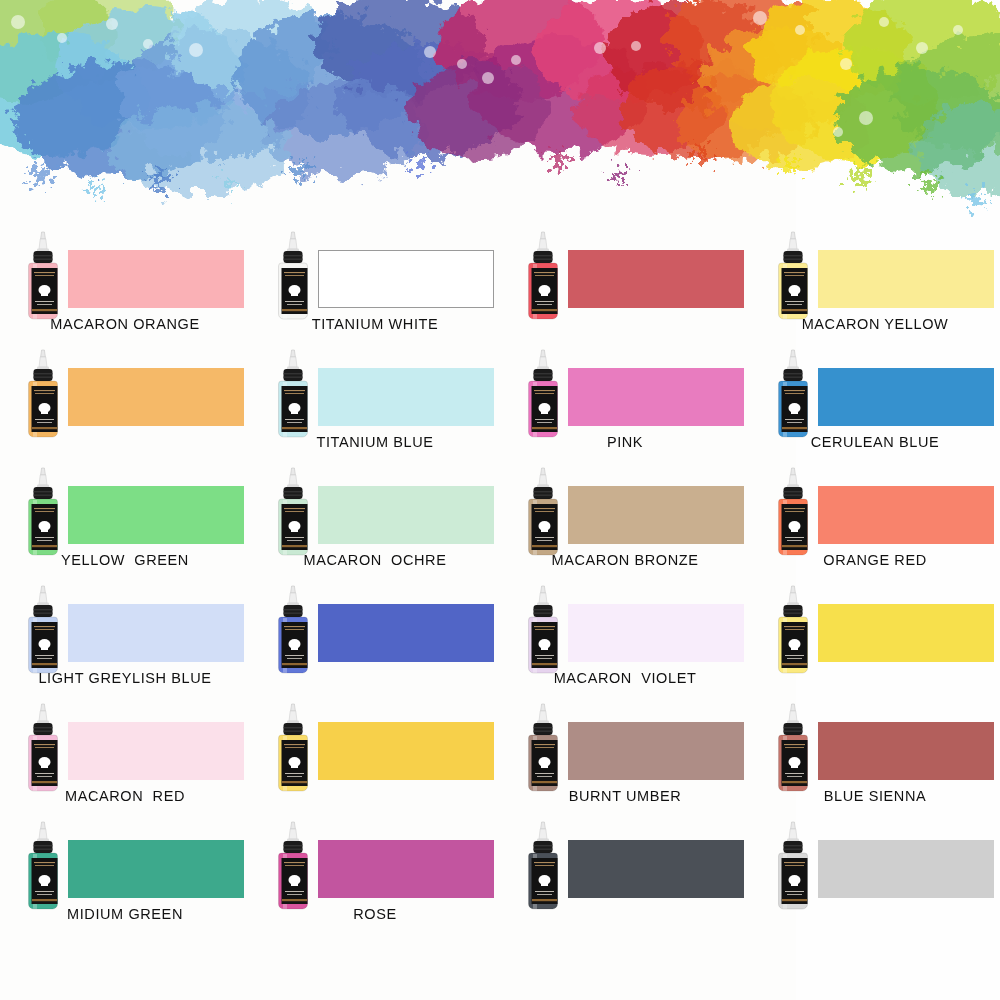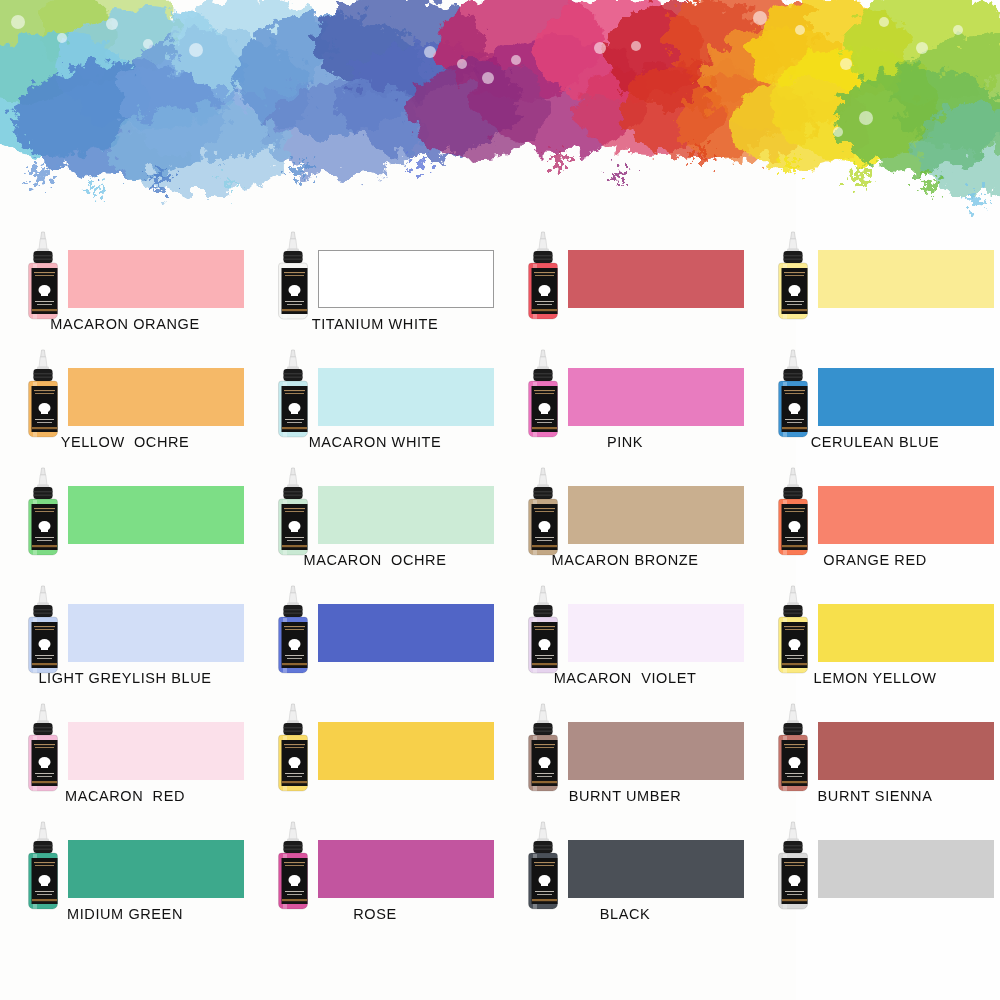--- a/index.html
+++ b/index.html
@@ -271,20 +271,21 @@
     <ellipse cx="22.5" cy="60" rx="6" ry="5" fill="#ffffff"></ellipse>
     <rect x="19" y="60" width="7" height="6" fill="#ffffff"></rect>
     <g fill="#e8e2d8" opacity="0.8">
       <rect x="13" y="71" width="19" height="1"></rect>
       <rect x="15" y="74" width="15" height="0.9"></rect>
     </g>
     <rect x="10" y="79" width="25" height="2.2" fill="#b8833f" opacity="0.75"></rect>
   </svg>
         </div>
     <div class="swatch" style="background: rgb(250, 236, 149);"></div>
+    <div class="cap-label">MACARON YELLOW</div>
   </div>
       <div class="cell">
     <div class="bottle-wrap">
   <svg class="bottle" viewBox="0 0 42 92">
     <path d="M19.6 2 L22.4 2 L23.4 9 L18.6 9 Z" fill="#E9E9E9" stroke="#bdbdbd" stroke-width="0.5"></path>
     <path d="M18.2 9 L23.8 9 L25 19 L17 19 Z" fill="#efefef" stroke="#c9c9c9" stroke-width="0.5"></path>
     <rect x="15" y="18.5" width="12" height="3" rx="1.2" fill="#dcdcdc"></rect>
     <rect x="11.5" y="21" width="19" height="12" rx="3" fill="#1b1b1b"></rect>
     <rect x="11.5" y="25" width="19" height="1.4" fill="#3a3a3a" opacity="0.8"></rect>
     <rect x="11.5" y="28.5" width="19" height="1.4" fill="#3a3a3a" opacity="0.8"></rect>
@@ -298,21 +299,20 @@
     <ellipse cx="22.5" cy="60" rx="6" ry="5" fill="#ffffff"></ellipse>
     <rect x="19" y="60" width="7" height="6" fill="#ffffff"></rect>
     <g fill="#e8e2d8" opacity="0.8">
       <rect x="13" y="71" width="19" height="1"></rect>
       <rect x="15" y="74" width="15" height="0.9"></rect>
     </g>
     <rect x="10" y="79" width="25" height="2.2" fill="#b8833f" opacity="0.75"></rect>
   </svg>
         </div>
     <div class="swatch" style="background: rgb(245, 185, 104);"></div>
-    <div class="cap-label">YELLOW  OCHRE</div>
   </div>
       <div class="cell">
     <div class="bottle-wrap">
   <svg class="bottle" viewBox="0 0 42 92">
     <path d="M19.6 2 L22.4 2 L23.4 9 L18.6 9 Z" fill="#E9E9E9" stroke="#bdbdbd" stroke-width="0.5"></path>
     <path d="M18.2 9 L23.8 9 L25 19 L17 19 Z" fill="#efefef" stroke="#c9c9c9" stroke-width="0.5"></path>
     <rect x="15" y="18.5" width="12" height="3" rx="1.2" fill="#dcdcdc"></rect>
     <rect x="11.5" y="21" width="19" height="12" rx="3" fill="#1b1b1b"></rect>
     <rect x="11.5" y="25" width="19" height="1.4" fill="#3a3a3a" opacity="0.8"></rect>
     <rect x="11.5" y="28.5" width="19" height="1.4" fill="#3a3a3a" opacity="0.8"></rect>
@@ -326,21 +326,21 @@
     <ellipse cx="22.5" cy="60" rx="6" ry="5" fill="#ffffff"></ellipse>
     <rect x="19" y="60" width="7" height="6" fill="#ffffff"></rect>
     <g fill="#e8e2d8" opacity="0.8">
       <rect x="13" y="71" width="19" height="1"></rect>
       <rect x="15" y="74" width="15" height="0.9"></rect>
     </g>
     <rect x="10" y="79" width="25" height="2.2" fill="#b8833f" opacity="0.75"></rect>
   </svg>
         </div>
     <div class="swatch" style="background: rgb(198, 236, 240);"></div>
-    <div class="cap-label">MACARON WHITE</div>
+    <div class="cap-label">TITANIUM BLUE</div>
   </div>
       <div class="cell">
     <div class="bottle-wrap">
   <svg class="bottle" viewBox="0 0 42 92">
     <path d="M19.6 2 L22.4 2 L23.4 9 L18.6 9 Z" fill="#E9E9E9" stroke="#bdbdbd" stroke-width="0.5"></path>
     <path d="M18.2 9 L23.8 9 L25 19 L17 19 Z" fill="#efefef" stroke="#c9c9c9" stroke-width="0.5"></path>
     <rect x="15" y="18.5" width="12" height="3" rx="1.2" fill="#dcdcdc"></rect>
     <rect x="11.5" y="21" width="19" height="12" rx="3" fill="#1b1b1b"></rect>
     <rect x="11.5" y="25" width="19" height="1.4" fill="#3a3a3a" opacity="0.8"></rect>
     <rect x="11.5" y="28.5" width="19" height="1.4" fill="#3a3a3a" opacity="0.8"></rect>
@@ -410,20 +410,21 @@
     <ellipse cx="22.5" cy="60" rx="6" ry="5" fill="#ffffff"></ellipse>
     <rect x="19" y="60" width="7" height="6" fill="#ffffff"></rect>
     <g fill="#e8e2d8" opacity="0.8">
       <rect x="13" y="71" width="19" height="1"></rect>
       <rect x="15" y="74" width="15" height="0.9"></rect>
     </g>
     <rect x="10" y="79" width="25" height="2.2" fill="#b8833f" opacity="0.75"></rect>
   </svg>
         </div>
     <div class="swatch" style="background: rgb(125, 222, 134);"></div>
+    <div class="cap-label">YELLOW  GREEN</div>
   </div>
       <div class="cell">
     <div class="bottle-wrap">
   <svg class="bottle" viewBox="0 0 42 92">
     <path d="M19.6 2 L22.4 2 L23.4 9 L18.6 9 Z" fill="#E9E9E9" stroke="#bdbdbd" stroke-width="0.5"></path>
     <path d="M18.2 9 L23.8 9 L25 19 L17 19 Z" fill="#efefef" stroke="#c9c9c9" stroke-width="0.5"></path>
     <rect x="15" y="18.5" width="12" height="3" rx="1.2" fill="#dcdcdc"></rect>
     <rect x="11.5" y="21" width="19" height="12" rx="3" fill="#1b1b1b"></rect>
     <rect x="11.5" y="25" width="19" height="1.4" fill="#3a3a3a" opacity="0.8"></rect>
     <rect x="11.5" y="28.5" width="19" height="1.4" fill="#3a3a3a" opacity="0.8"></rect>
@@ -604,21 +605,20 @@
     <ellipse cx="22.5" cy="60" rx="6" ry="5" fill="#ffffff"></ellipse>
     <rect x="19" y="60" width="7" height="6" fill="#ffffff"></rect>
     <g fill="#e8e2d8" opacity="0.8">
       <rect x="13" y="71" width="19" height="1"></rect>
       <rect x="15" y="74" width="15" height="0.9"></rect>
     </g>
     <rect x="10" y="79" width="25" height="2.2" fill="#b8833f" opacity="0.75"></rect>
   </svg>
         </div>
     <div class="swatch" style="background: rgb(247, 224, 76);"></div>
-    <div class="cap-label">LEMON YELLOW</div>
   </div>
       <div class="cell">
     <div class="bottle-wrap">
   <svg class="bottle" viewBox="0 0 42 92">
     <path d="M19.6 2 L22.4 2 L23.4 9 L18.6 9 Z" fill="#E9E9E9" stroke="#bdbdbd" stroke-width="0.5"></path>
     <path d="M18.2 9 L23.8 9 L25 19 L17 19 Z" fill="#efefef" stroke="#c9c9c9" stroke-width="0.5"></path>
     <rect x="15" y="18.5" width="12" height="3" rx="1.2" fill="#dcdcdc"></rect>
     <rect x="11.5" y="21" width="19" height="12" rx="3" fill="#1b1b1b"></rect>
     <rect x="11.5" y="25" width="19" height="1.4" fill="#3a3a3a" opacity="0.8"></rect>
     <rect x="11.5" y="28.5" width="19" height="1.4" fill="#3a3a3a" opacity="0.8"></rect>
@@ -715,21 +715,21 @@
     <ellipse cx="22.5" cy="60" rx="6" ry="5" fill="#ffffff"></ellipse>
     <rect x="19" y="60" width="7" height="6" fill="#ffffff"></rect>
     <g fill="#e8e2d8" opacity="0.8">
       <rect x="13" y="71" width="19" height="1"></rect>
       <rect x="15" y="74" width="15" height="0.9"></rect>
     </g>
     <rect x="10" y="79" width="25" height="2.2" fill="#b8833f" opacity="0.75"></rect>
   </svg>
         </div>
     <div class="swatch" style="background: rgb(179, 95, 92);"></div>
-    <div class="cap-label">BURNT SIENNA</div>
+    <div class="cap-label">BLUE SIENNA</div>
   </div>
       <div class="cell">
     <div class="bottle-wrap">
   <svg class="bottle" viewBox="0 0 42 92">
     <path d="M19.6 2 L22.4 2 L23.4 9 L18.6 9 Z" fill="#E9E9E9" stroke="#bdbdbd" stroke-width="0.5"></path>
     <path d="M18.2 9 L23.8 9 L25 19 L17 19 Z" fill="#efefef" stroke="#c9c9c9" stroke-width="0.5"></path>
     <rect x="15" y="18.5" width="12" height="3" rx="1.2" fill="#dcdcdc"></rect>
     <rect x="11.5" y="21" width="19" height="12" rx="3" fill="#1b1b1b"></rect>
     <rect x="11.5" y="25" width="19" height="1.4" fill="#3a3a3a" opacity="0.8"></rect>
     <rect x="11.5" y="28.5" width="19" height="1.4" fill="#3a3a3a" opacity="0.8"></rect>
@@ -799,21 +799,20 @@
     <ellipse cx="22.5" cy="60" rx="6" ry="5" fill="#ffffff"></ellipse>
     <rect x="19" y="60" width="7" height="6" fill="#ffffff"></rect>
     <g fill="#e8e2d8" opacity="0.8">
       <rect x="13" y="71" width="19" height="1"></rect>
       <rect x="15" y="74" width="15" height="0.9"></rect>
     </g>
     <rect x="10" y="79" width="25" height="2.2" fill="#b8833f" opacity="0.75"></rect>
   </svg>
         </div>
     <div class="swatch" style="background: rgb(75, 80, 87);"></div>
-    <div class="cap-label">BLACK</div>
   </div>
       <div class="cell">
     <div class="bottle-wrap">
   <svg class="bottle" viewBox="0 0 42 92">
     <path d="M19.6 2 L22.4 2 L23.4 9 L18.6 9 Z" fill="#E9E9E9" stroke="#bdbdbd" stroke-width="0.5"></path>
     <path d="M18.2 9 L23.8 9 L25 19 L17 19 Z" fill="#efefef" stroke="#c9c9c9" stroke-width="0.5"></path>
     <rect x="15" y="18.5" width="12" height="3" rx="1.2" fill="#dcdcdc"></rect>
     <rect x="11.5" y="21" width="19" height="12" rx="3" fill="#1b1b1b"></rect>
     <rect x="11.5" y="25" width="19" height="1.4" fill="#3a3a3a" opacity="0.8"></rect>
     <rect x="11.5" y="28.5" width="19" height="1.4" fill="#3a3a3a" opacity="0.8"></rect>

